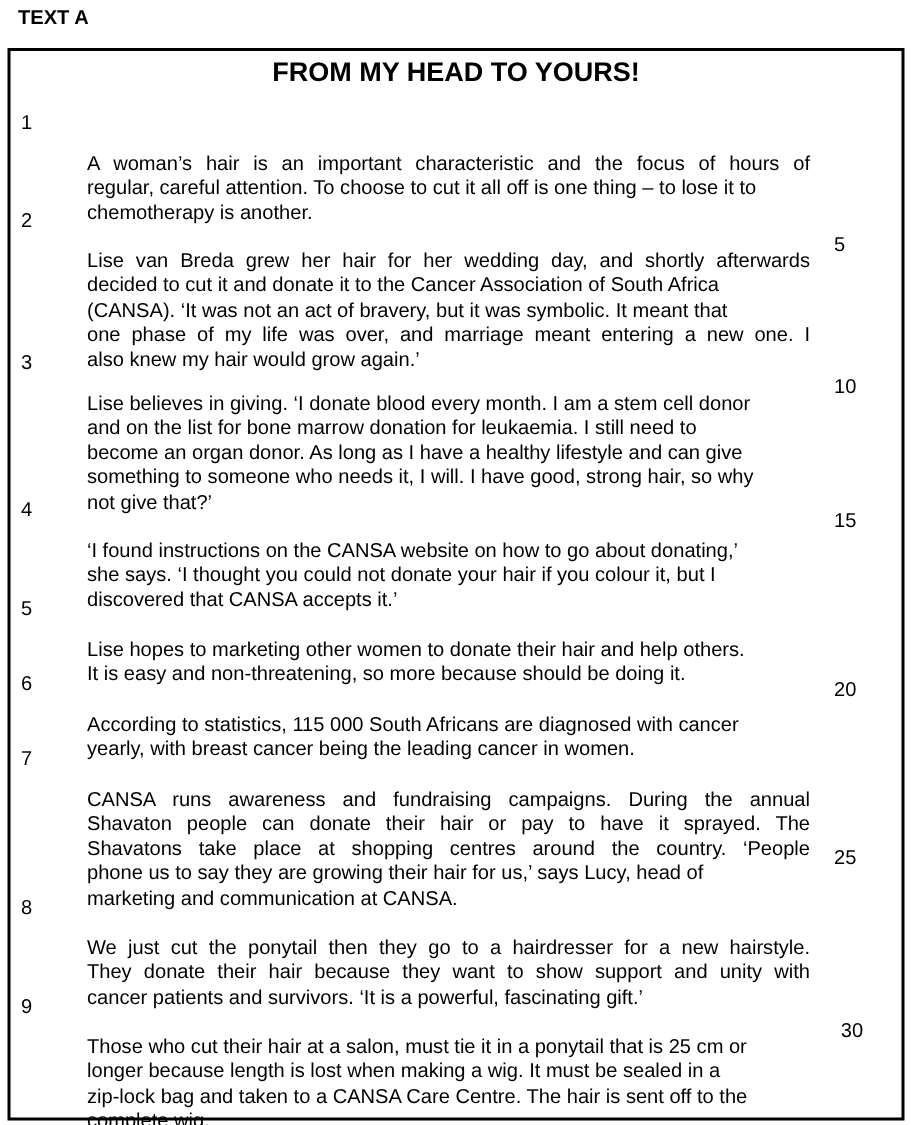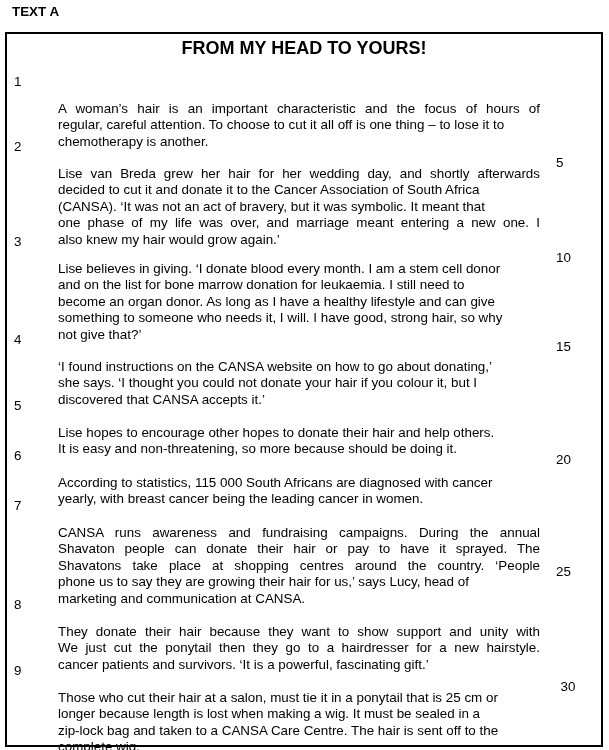--- a/index.html
+++ b/index.html
@@ -84,21 +84,21 @@
         <div class="lno" style="top: 7px;">15</div>
         <div class="lines">
           <div class="line">‘I found instructions on the CANSA website on how to go about donating,’</div>
           <div class="line">she says.  ‘I thought you could not donate your hair if you colour it, but I</div>
           <div class="line">discovered that CANSA accepts it.’</div>
         </div>
       </div>
       <div class="para" style="top: 364px;">
         <div class="pnum">5</div>
         <div class="lines">
-          <div class="line">Lise hopes to encourage other hopes to donate their hair and help others.</div>
+          <div class="line">Lise hopes to marketing other women to donate their hair and help others.</div>
           <div class="line">It is easy and non-threatening, so more because should be doing it.</div>
         </div>
       </div>
       <div class="para" style="top: 414px;">
         <div class="pnum">6</div>
         <div class="lno" style="top: 4px;">20</div>
         <div class="lines">
           <div class="line">According to statistics, 115 000 South Africans are diagnosed with cancer</div>
           <div class="line">yearly, with breast cancer being the leading cancer in women.</div>
         </div>
@@ -110,22 +110,22 @@
           <div class="line just">CANSA runs awareness and fundraising campaigns.  During the annual</div>
           <div class="line just">Shavaton people can donate their hair or pay to have it sprayed.  The</div>
           <div class="line just">Shavatons take place at shopping centres around the country.  ‘People</div>
           <div class="line">phone us to say they are growing their hair for us,’ says Lucy, head of</div>
           <div class="line">marketing and communication at CANSA.</div>
         </div>
       </div>
       <div class="para" style="top: 563px;">
         <div class="pnum">8</div>
         <div class="lines">
+          <div class="line just">We just cut the ponytail then they go to a hairdresser for a new hairstyle.</div>
           <div class="line just">They donate their hair because they want to show support and unity with</div>
-          <div class="line just">We just cut the ponytail then they go to a hairdresser for a new hairstyle.</div>
           <div class="line">cancer patients and survivors.  ‘It is a powerful, fascinating gift.’</div>
         </div>
       </div>
       <div class="para" style="top: 629px;">
         <div class="pnum">9</div>
         <div class="lno" style="top: 16.4px; text-align: center;">30</div>
         <div class="lines">
           <div class="line">Those who cut their hair at a salon, must tie it in a ponytail that is 25 cm or</div>
           <div class="line">longer because length is lost when making a wig.  It must be sealed in a</div>
           <div class="line">zip-lock bag and taken to a CANSA Care Centre.  The hair is sent off to the</div>

